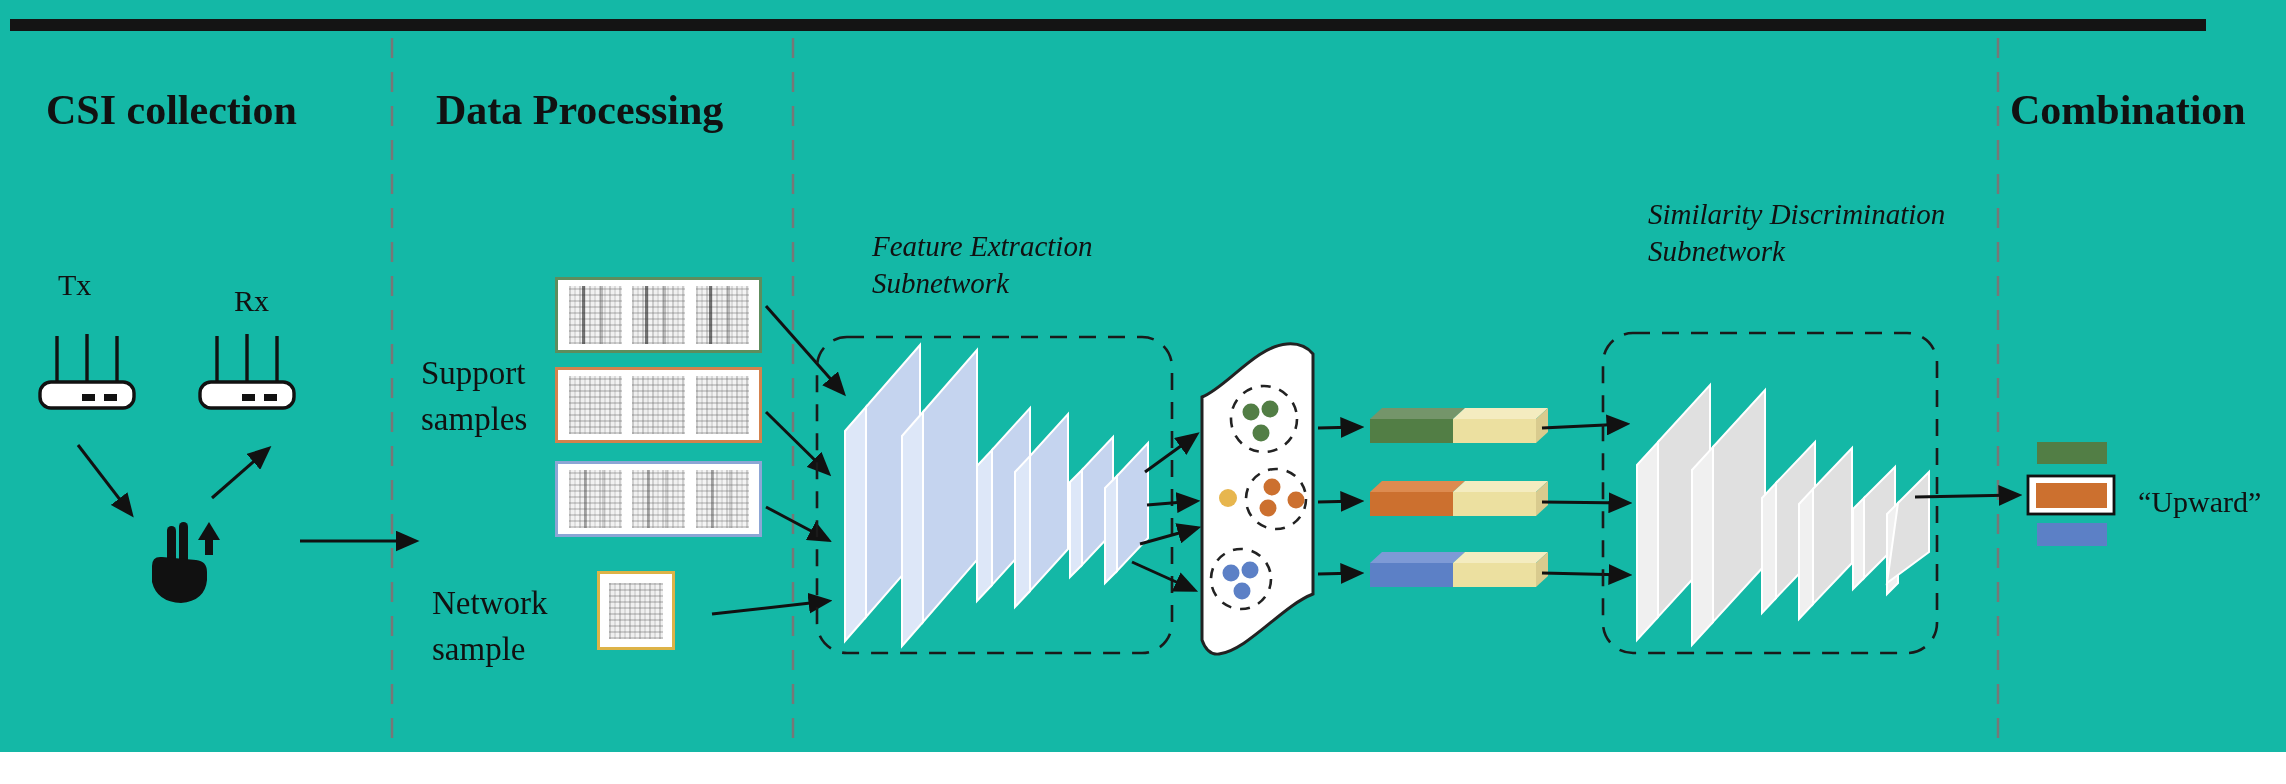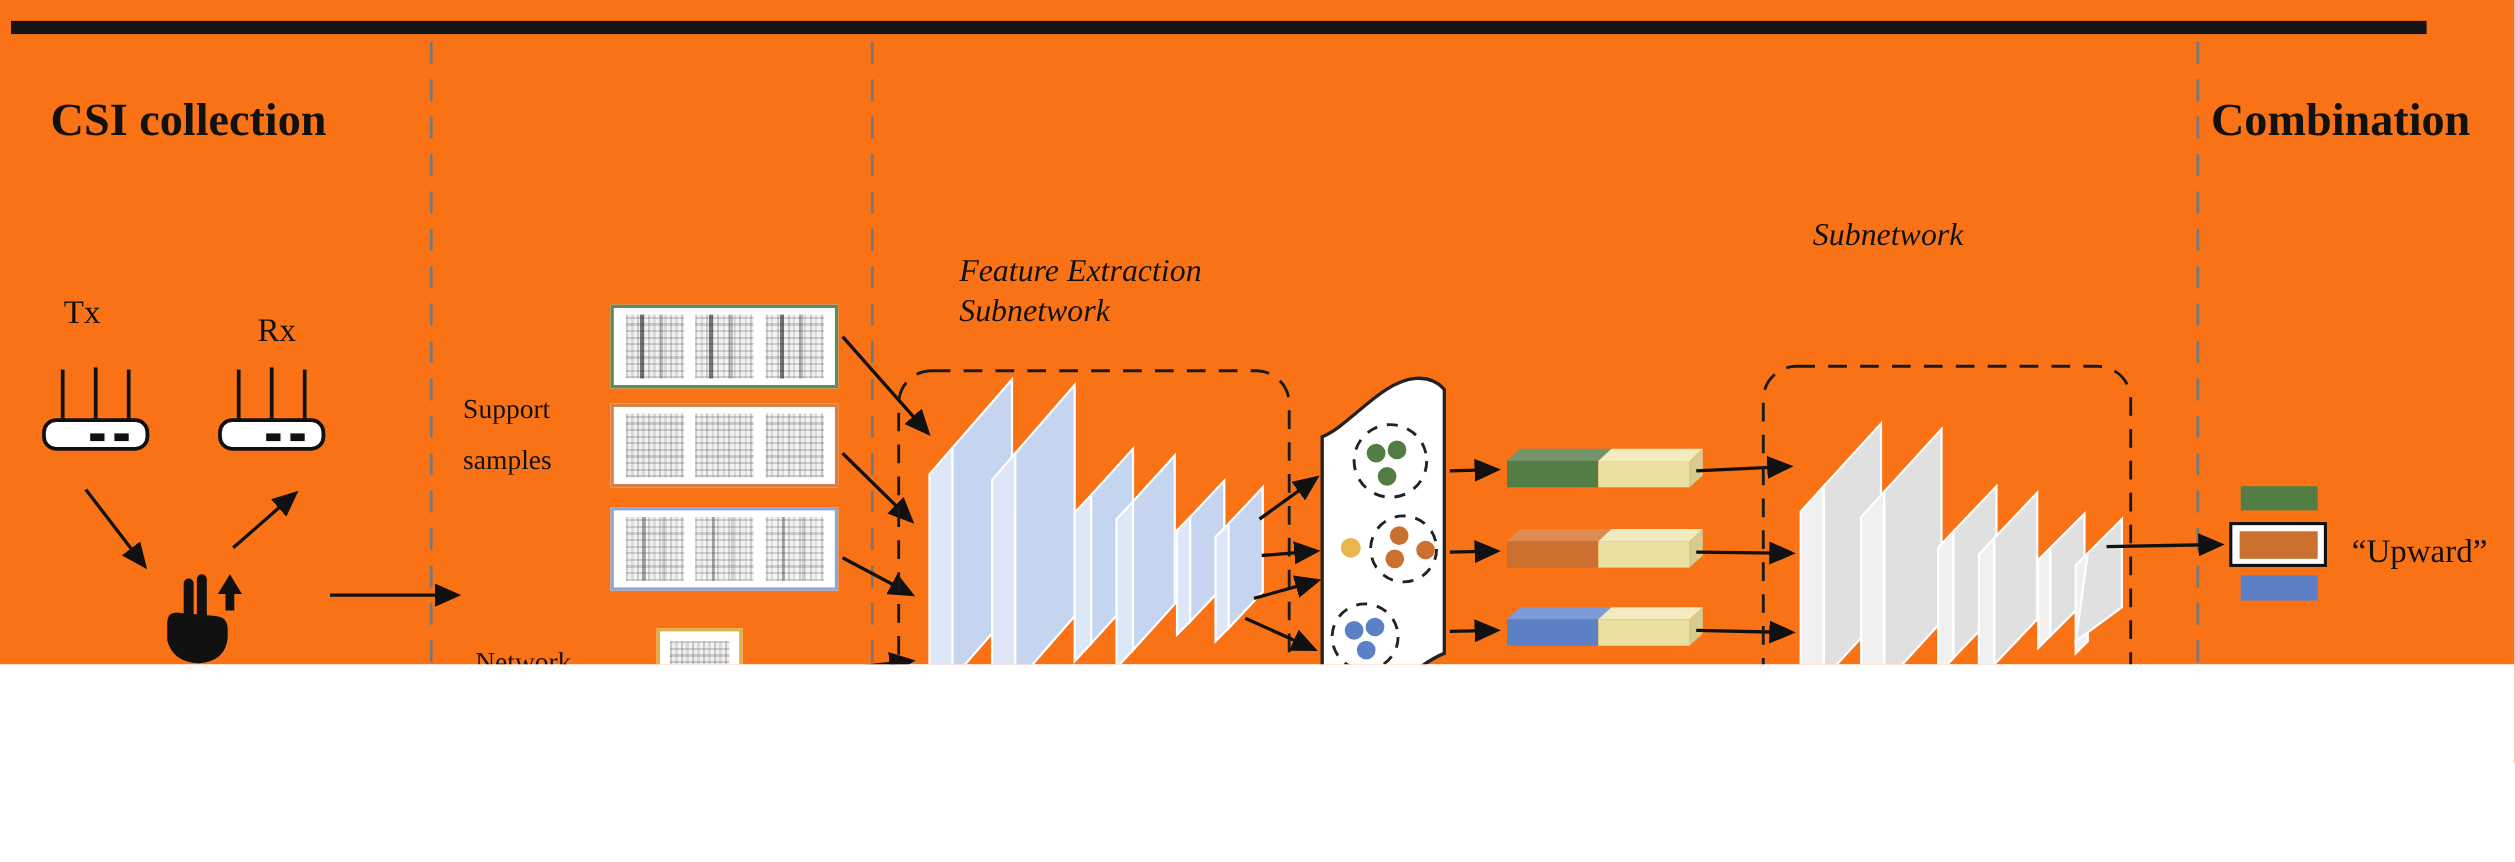--- a/index.html
+++ b/index.html
@@ -1,21 +1,21 @@
 <!DOCTYPE html>
 <html><head>
 <meta charset="utf-8">
 <style>
   html,body{margin:0;padding:0;background:#fff;}
-  .canvas{position:relative;width:2286px;height:604px;background:#f97316;overflow:hidden;
+  .canvas{position:relative;width:2286px;height:752px;background:#14b8a6;overflow:hidden;
           font-family:"Liberation Serif", serif;color:#111;}
   .layer{position:absolute;left:0;top:0;}
   .abs{position:absolute;white-space:nowrap;}
   .h{font-weight:bold;font-size:42px;line-height:1.05;}
-  .lb{font-size:25px;line-height:46px;}
+  .lb{font-size:33px;line-height:46px;}
   .lbl-sm{font-size:30px;}
   .it{font-style:italic;font-size:29px;line-height:37px;}
   .samplebox{position:absolute;display:flex;align-items:center;justify-content:space-evenly;
              background:#fff;box-sizing:border-box;}
   .bx-green {border:3px solid #5d8d5d;}
   .bx-orange{border:3px solid #d4824d;}
   .bx-blue  {border:3px solid #8ca6d5;}
   .bx-yellow{border:3px solid #ddb347;}
   .thumb{width:53px;height:58px;}
   .t-strong{background:
@@ -221,20 +221,21 @@
 
   <g>
     <rect x="2037" y="442" width="70" height="22" fill="#527e45"></rect>
     <rect x="2028" y="476" width="86" height="38" fill="#fff" stroke="#111" stroke-width="2.8"></rect>
     <rect x="2036" y="483" width="71" height="25" fill="#cc702f"></rect>
     <rect x="2037" y="523" width="70" height="23" fill="#5c80c6"></rect>
   </g>
 </svg>
 
 <div class="abs h" style="left:46px;top:88px;">CSI collection</div>
+<div class="abs h" style="left:436px;top:88px;">Data Processing</div>
 <div class="abs h" style="left:2010px;top:88px;">Combination</div>
 
 <div class="abs lbl-sm" style="left:58px;top:268px;">Tx</div>
 <div class="abs lbl-sm" style="left:234px;top:284px;">Rx</div>
 
 <div class="abs lb" style="left:421px;top:350px;">
   <div>Support</div>
   <div>samples</div>
 </div>
 <div class="abs lb" style="left:432px;top:580px;">
@@ -259,18 +260,19 @@
 </div>
 <div class="samplebox bx-yellow" style="left:597px;top:571px;width:78px;height:79px;">
   <div class="thumb t-plain" style="width:54px;height:56px;"></div>
 </div>
 
 <div class="abs it" style="left:872px;top:196px;margin-top:32px;">
   <div>Feature Extraction</div>
   <div>Subnetwork</div>
 </div>
 <div class="abs it" style="left:1648px;top:196px;">
+  <div>Similarity Discrimination</div>
   <div>Subnetwork</div>
 </div>
 
 <div class="abs lbl-sm" style="left:2138px;top:485px;">“Upward”</div>
 
 </div>
 
 </body></html>

